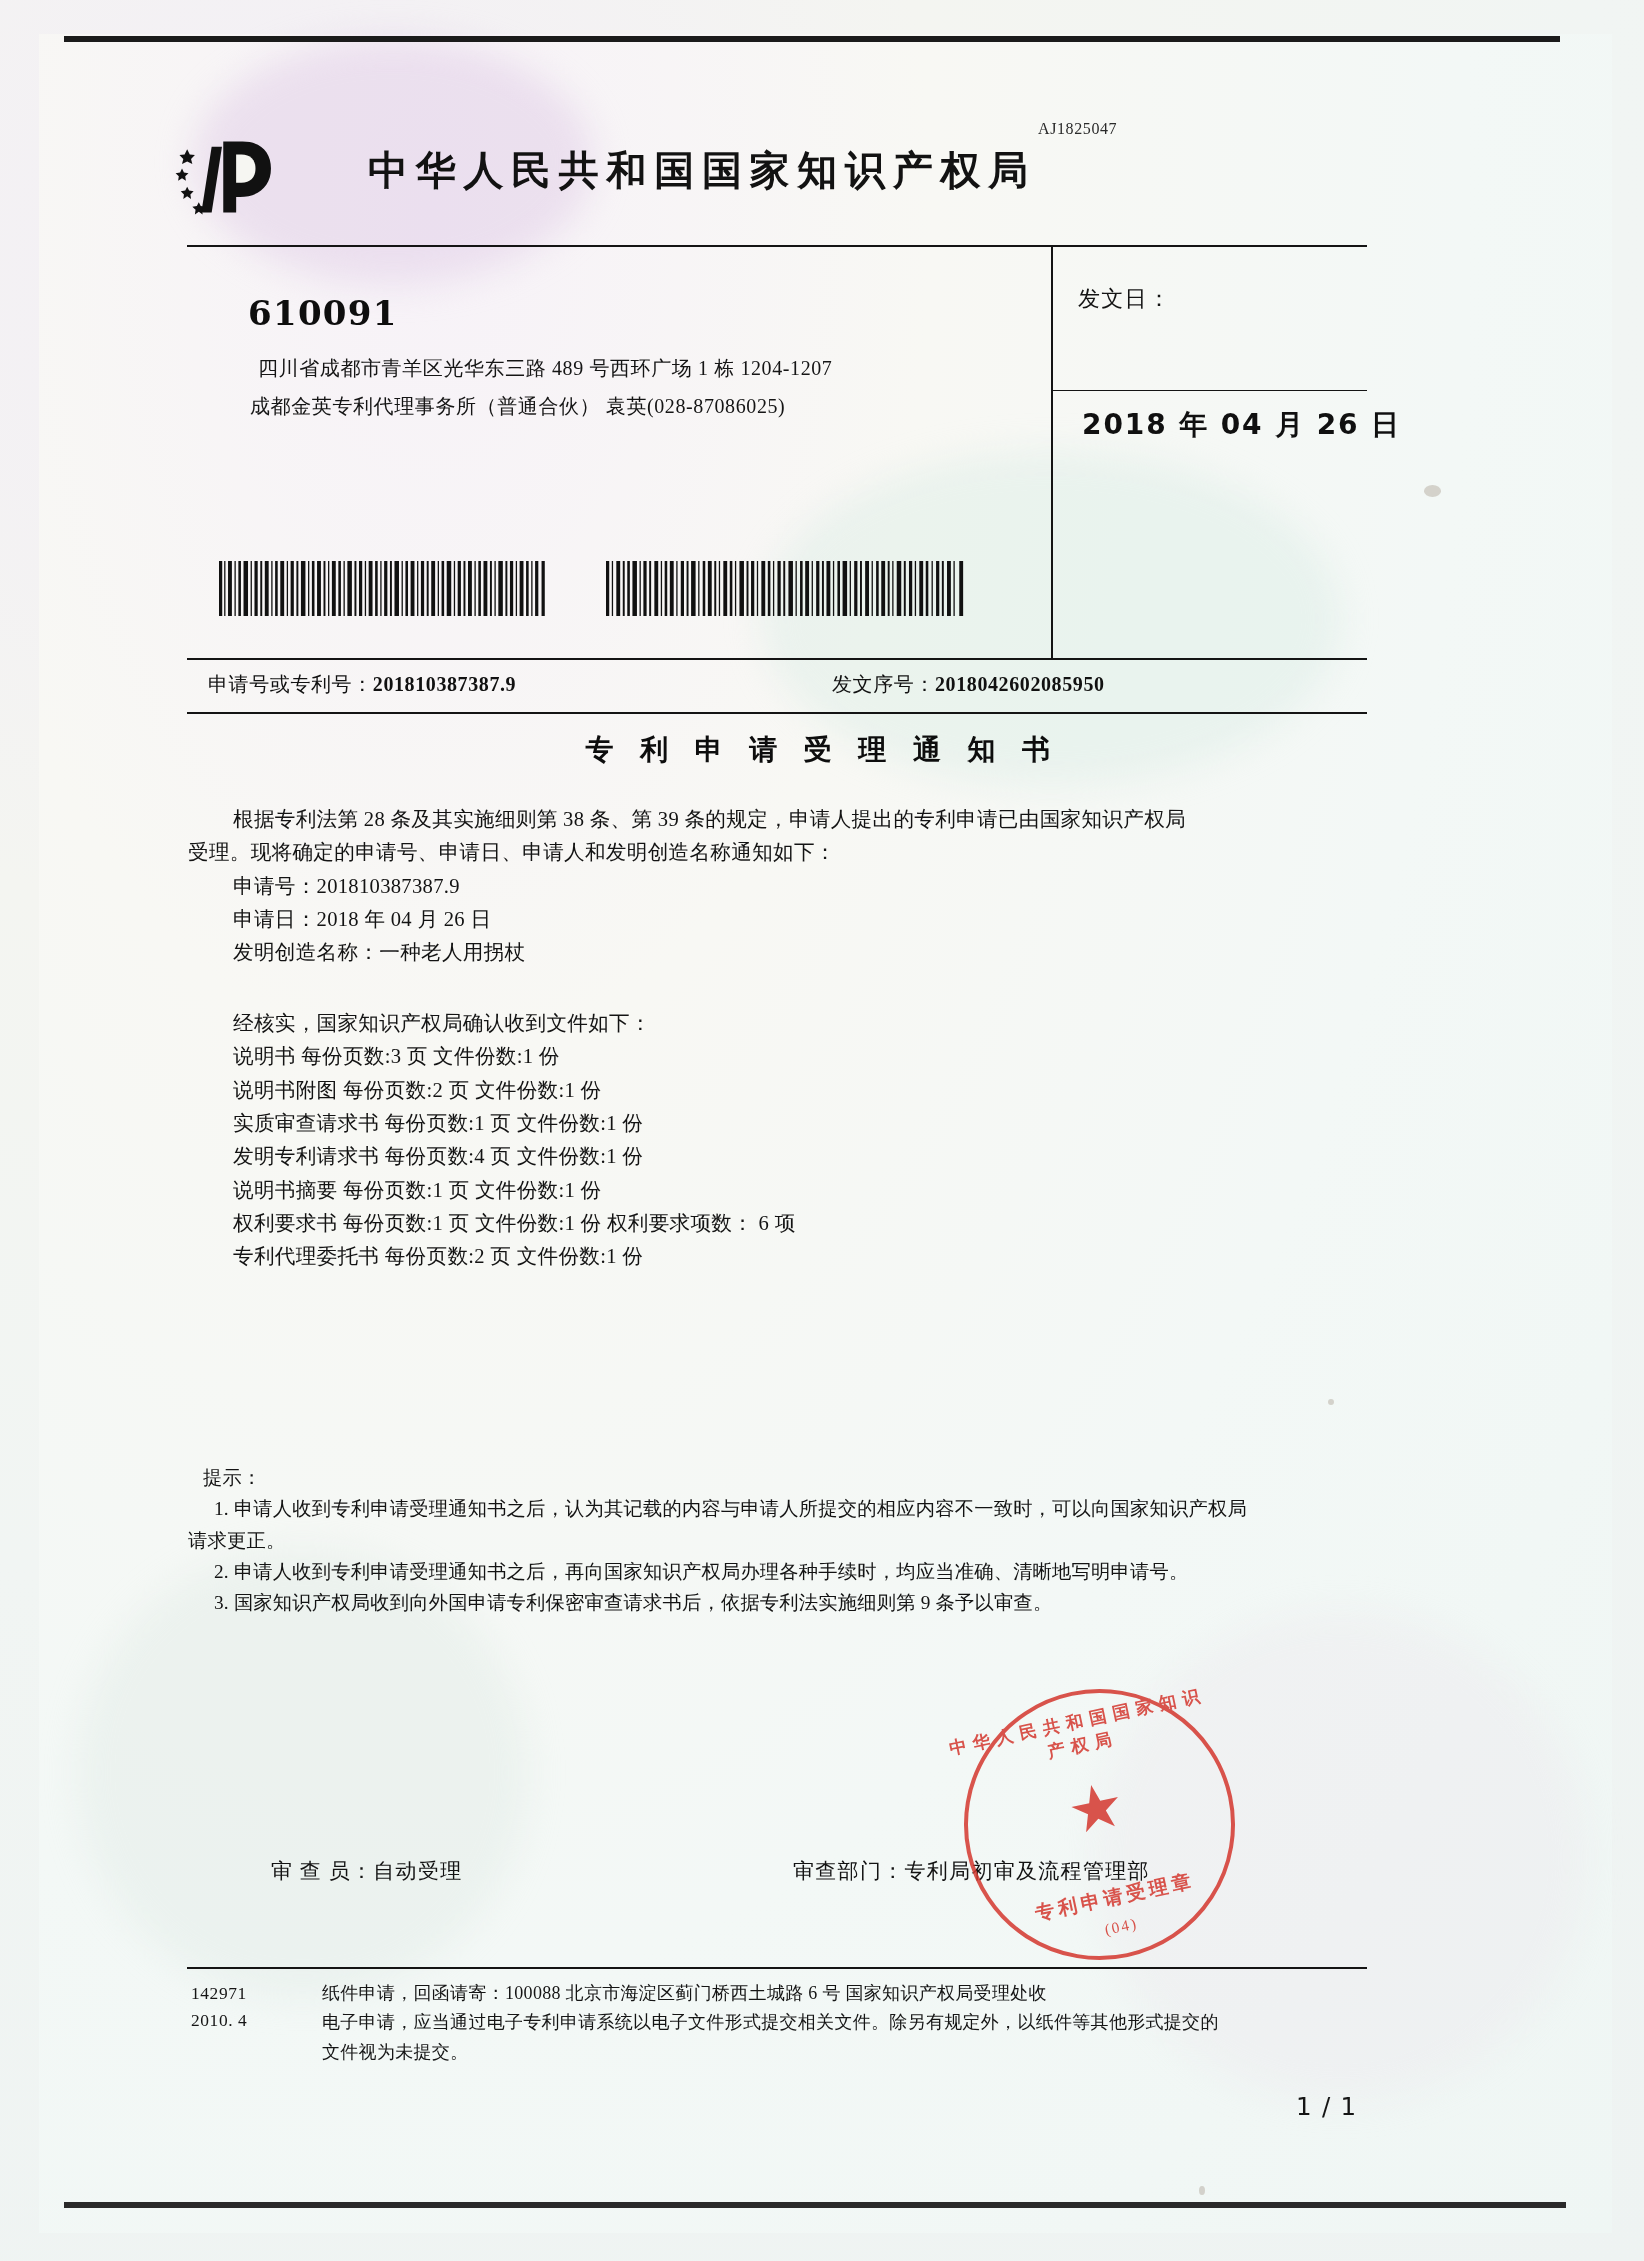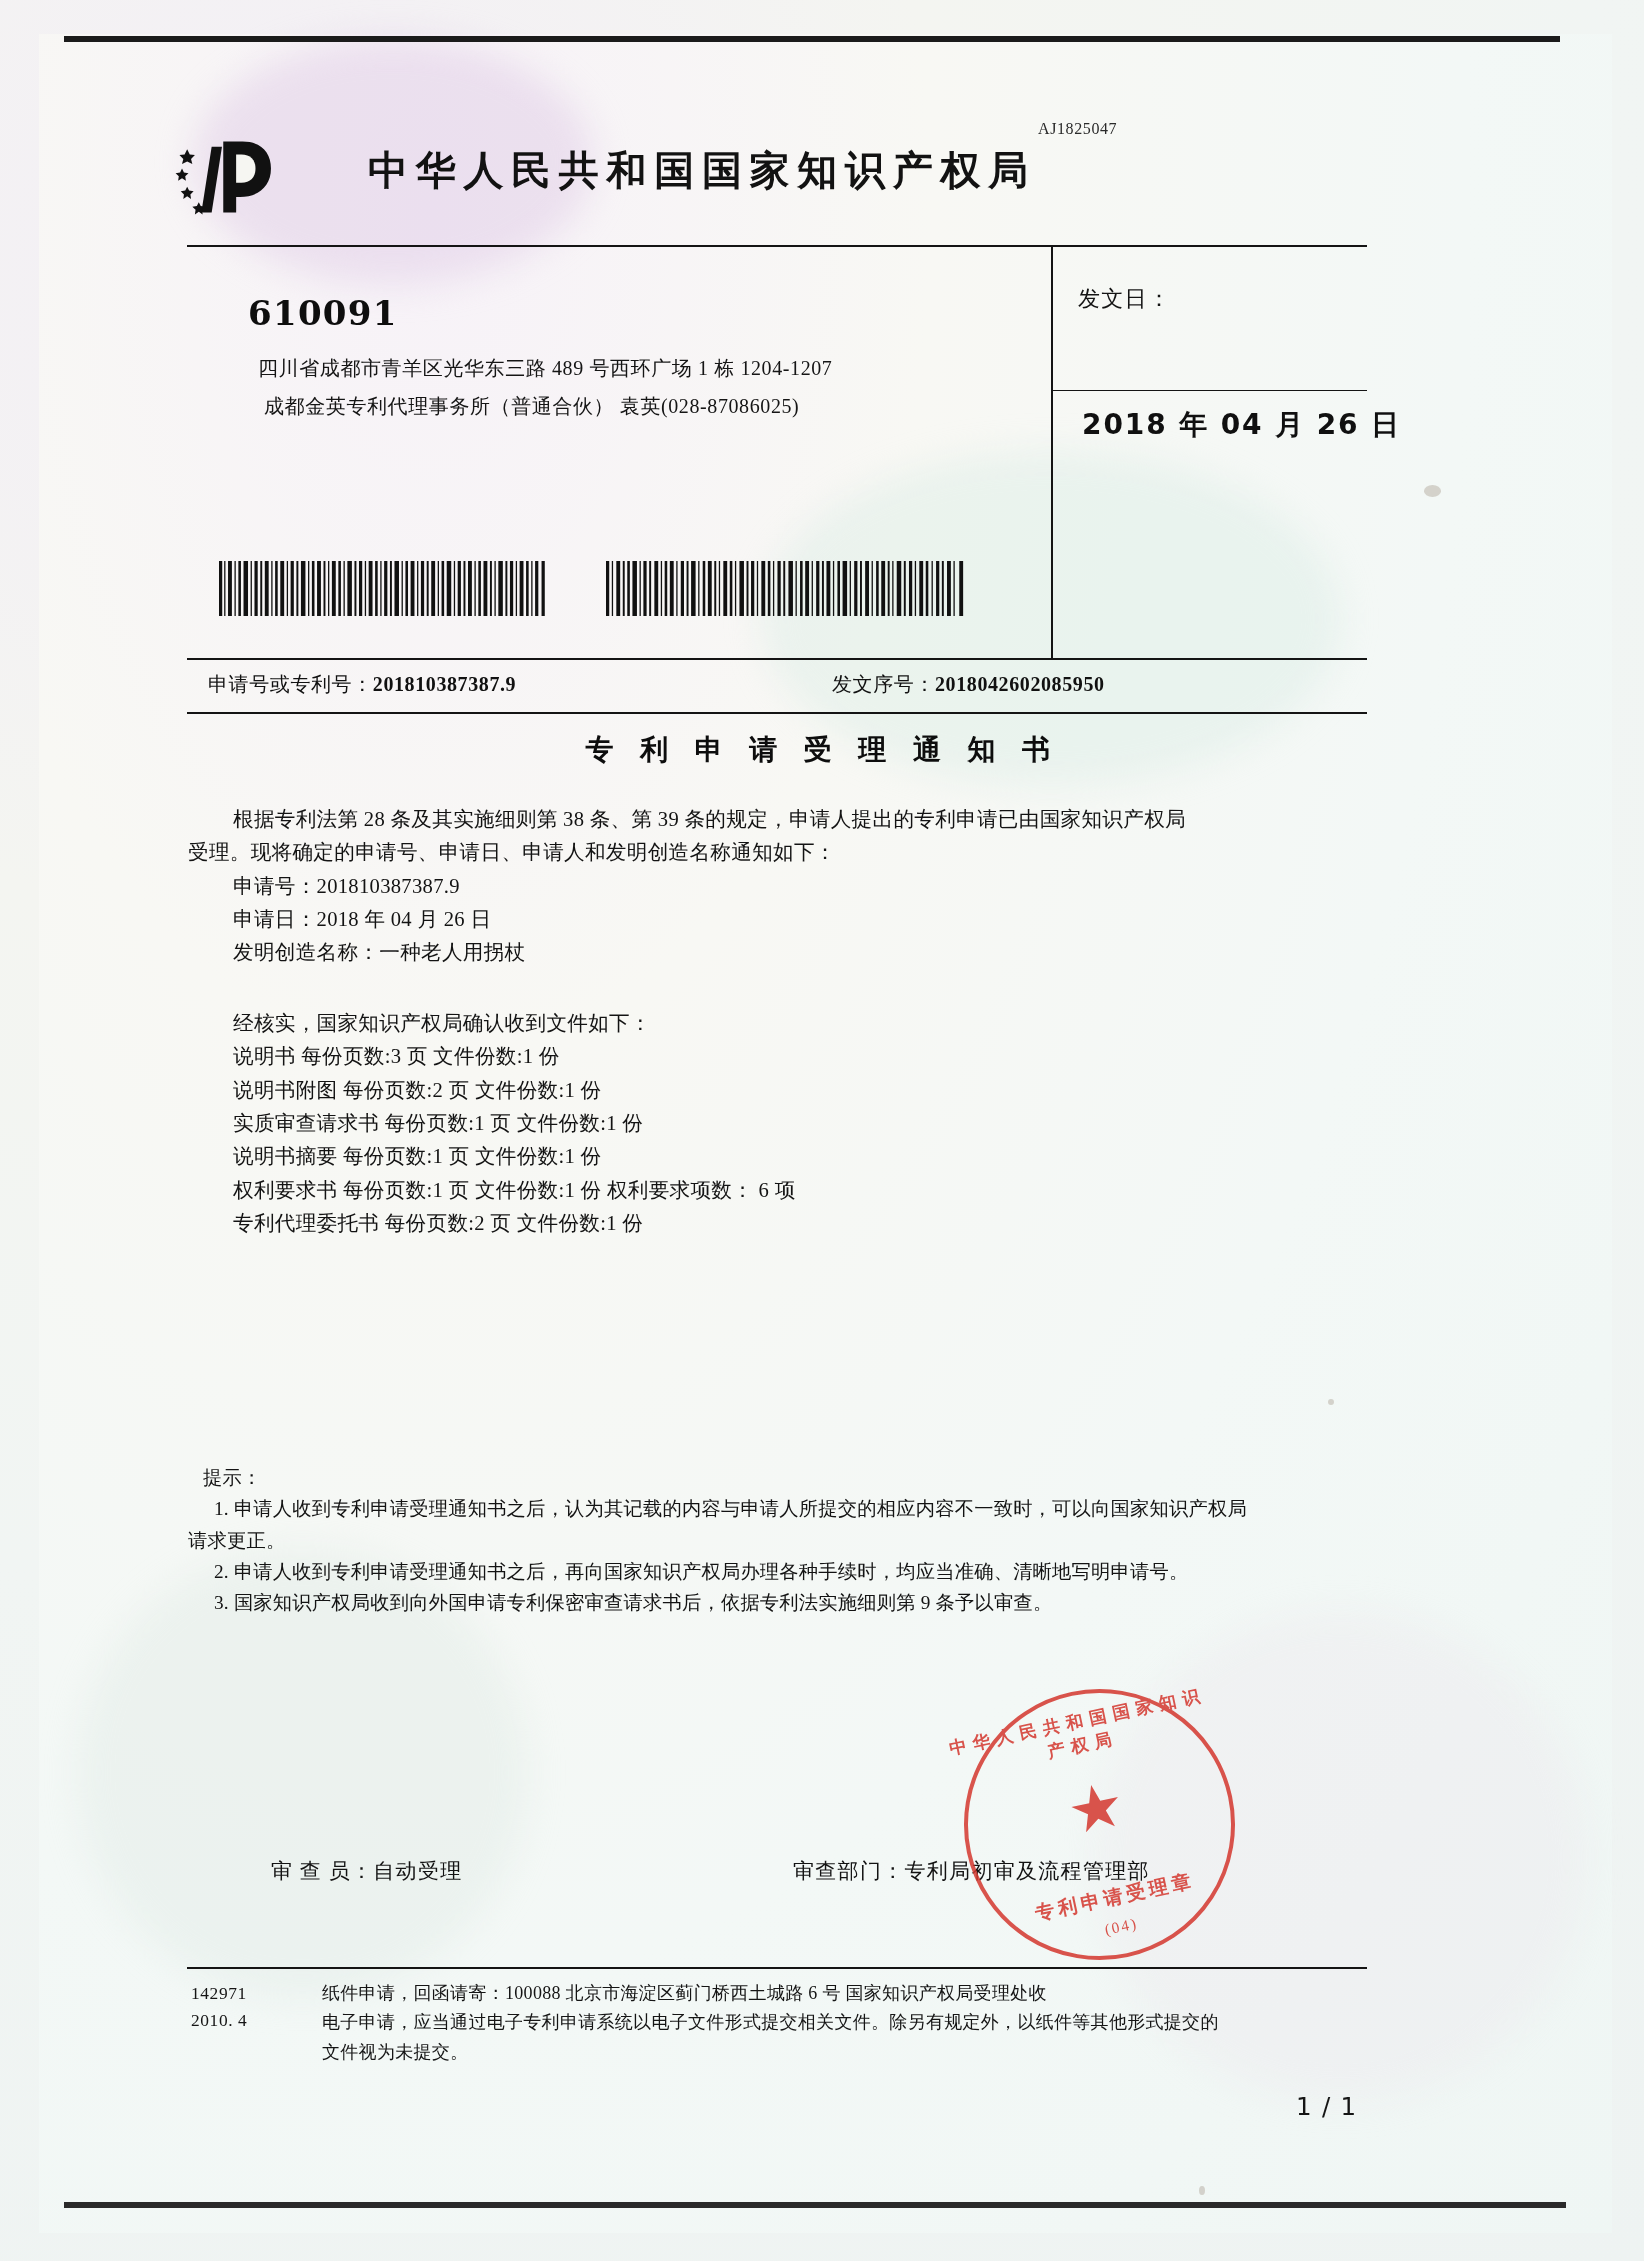--- a/index.html
+++ b/index.html
@@ -105,21 +105,21 @@
   .addr1 {
     position: absolute;
     left: 258px; top: 355px;
     font-size: 20px;
     color: #151515;
     letter-spacing: 0.6px;
     white-space: nowrap;
   }
   .addr2 {
     position: absolute;
-    left: 264px; top: 393px;
+    left: 250px; top: 393px;
     font-size: 20px;
     color: #151515;
     letter-spacing: 0.6px;
     white-space: nowrap;
   }
 
   .send-date-label {
     position: absolute;
     left: 1078px; top: 284px;
     font-size: 22px;
@@ -505,20 +505,21 @@
     <div class="line p-indent">根据专利法第 28 条及其实施细则第 38 条、第 39 条的规定，申请人提出的专利申请已由国家知识产权局</div>
     <div class="line">受理。现将确定的申请号、申请日、申请人和发明创造名称通知如下：</div>
     <div class="line ind">申请号：201810387387.9</div>
     <div class="line ind">申请日：2018 年 04 月 26 日</div>
     <div class="line ind">发明创造名称：一种老人用拐杖</div>
     <div class="gap-md"></div>
     <div class="line ind">经核实，国家知识产权局确认收到文件如下：</div>
     <div class="line ind">说明书 每份页数:3 页  文件份数:1 份</div>
     <div class="line ind">说明书附图 每份页数:2 页  文件份数:1 份</div>
     <div class="line ind">实质审查请求书 每份页数:1 页  文件份数:1 份</div>
+    <div class="line ind">发明专利请求书 每份页数:4 页  文件份数:1 份</div>
     <div class="line ind">说明书摘要 每份页数:1 页  文件份数:1 份</div>
     <div class="line ind">权利要求书 每份页数:1 页  文件份数:1 份  权利要求项数：  6 项</div>
     <div class="line ind">专利代理委托书 每份页数:2 页  文件份数:1 份</div>
   </div>
 
   <div class="tips">
     <div class="t-title">提示：</div>
     <div class="t-item line">1. 申请人收到专利申请受理通知书之后，认为其记载的内容与申请人所提交的相应内容不一致时，可以向国家知识产权局</div>
     <div class="line">请求更正。</div>
     <div class="t-item line">2. 申请人收到专利申请受理通知书之后，再向国家知识产权局办理各种手续时，均应当准确、清晰地写明申请号。</div>

